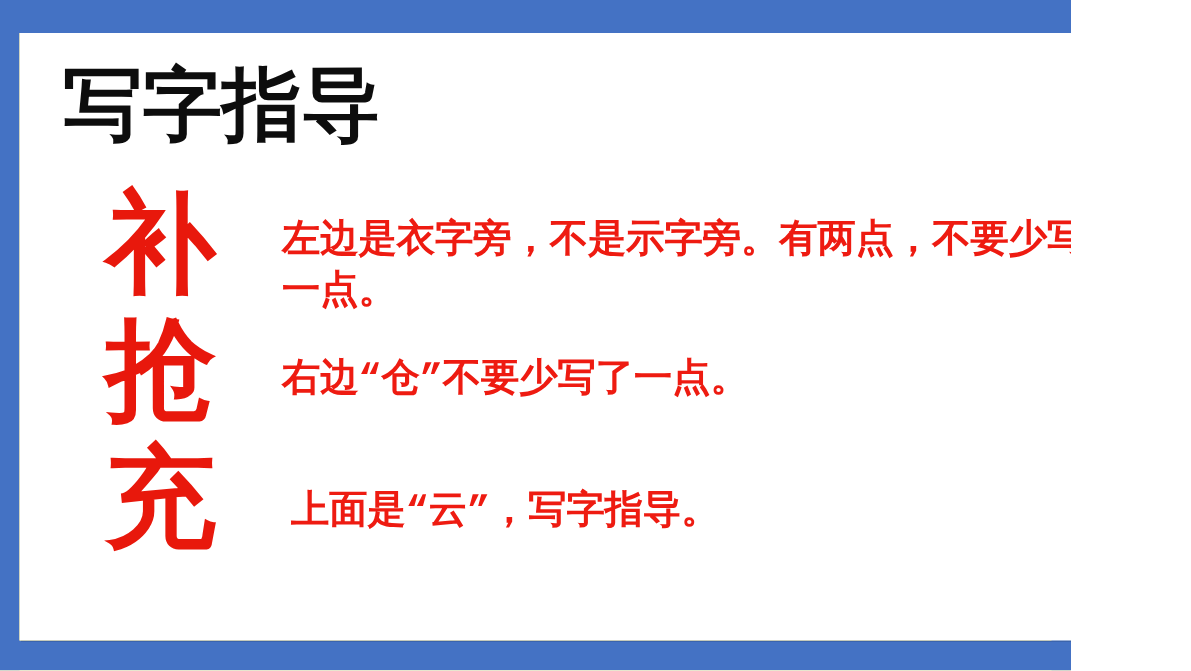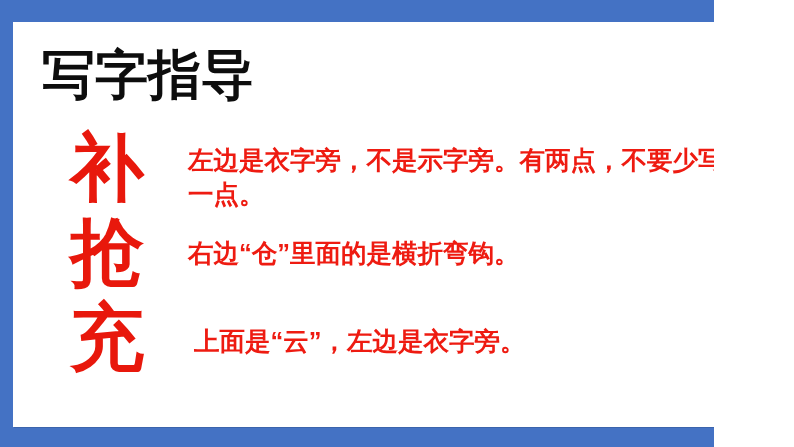--- a/index.html
+++ b/index.html
@@ -7,21 +7,21 @@
     padding: 0;
     background: #ffffff;
   }
 
   .slide {
     position: relative;
     width: 714px;
     height: 447px;
     overflow: hidden;
     background: #fde047;
-    font-family: Liberation Sans, sans-serif;
+    font-family: Liberation Mono, monospace;
   }
 
   
   .frame-top {
     position: absolute;
     left: 0; top: 0;
     width: 794px; height: 22px;
     background: #4472C4;
   }
   .frame-left {
@@ -133,17 +133,17 @@
   <div class="page-title">写字指导</div>
 
   <div class="char-column">
     <div class="char-item c1">补</div>
     <div class="char-item c2">抢</div>
     <div class="char-item c3">充</div>
   </div>
 
   <div class="notes">
     <div class="note n1">左边是衣字旁，不是示字旁。有两点，不要少写了一点。</div>
-    <div class="note n2">右边“仓”里面的是横折弯钩。</div>
-    <div class="note n3">上面是“云”，左边是衣字旁。</div>
+    <div class="note n2">右边“仓”不要少写了一点。</div>
+    <div class="note n3">上面是“云”，写字指导。</div>
   </div>
 
 </div>
 
 </body></html>

